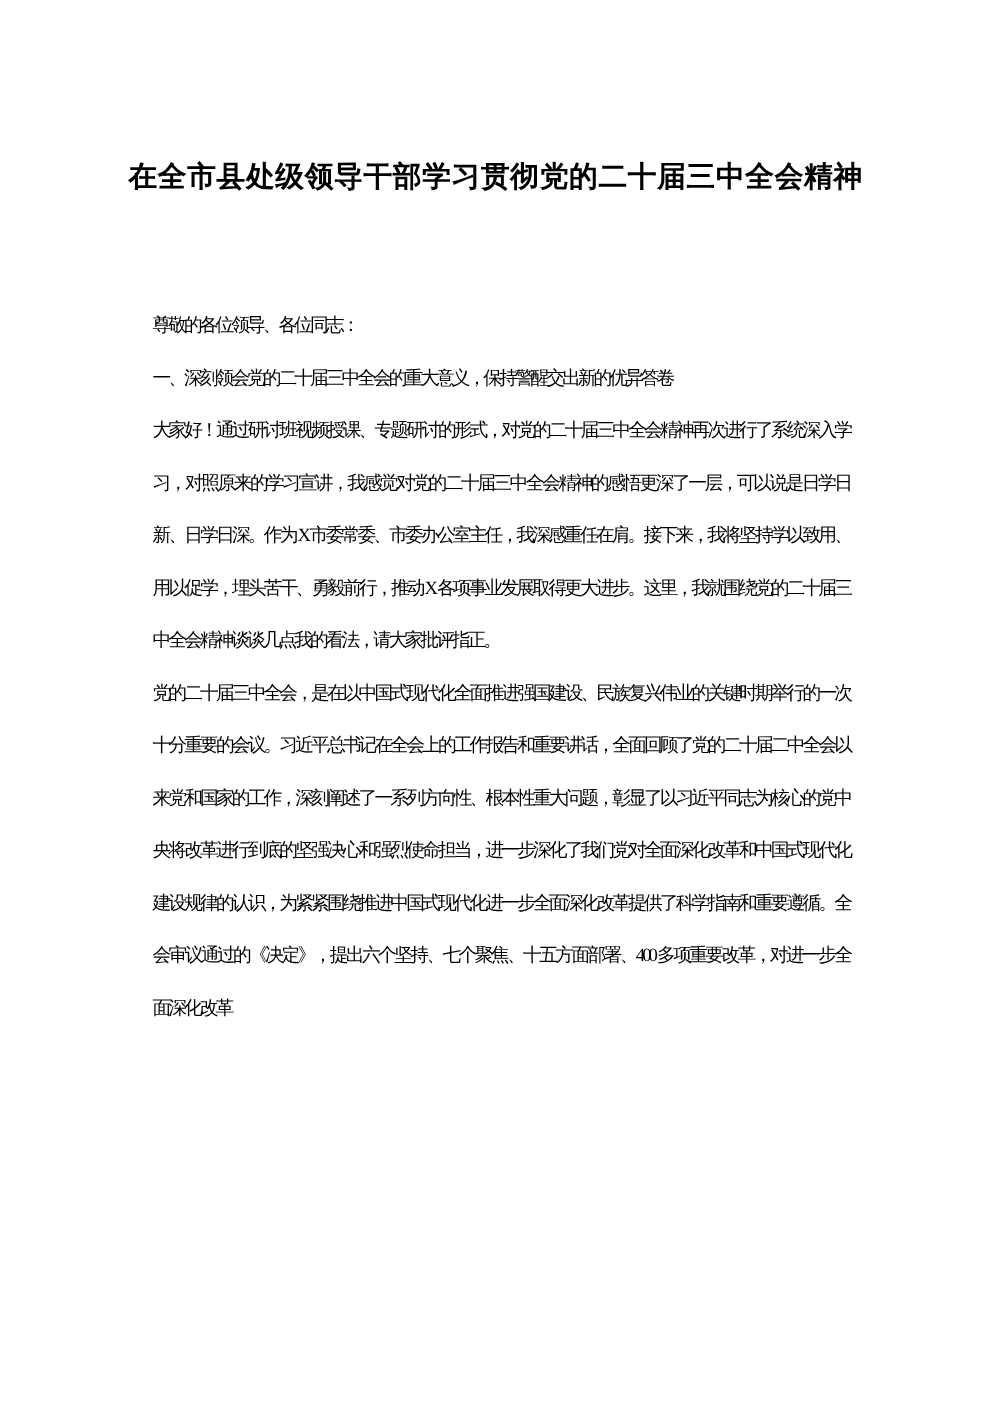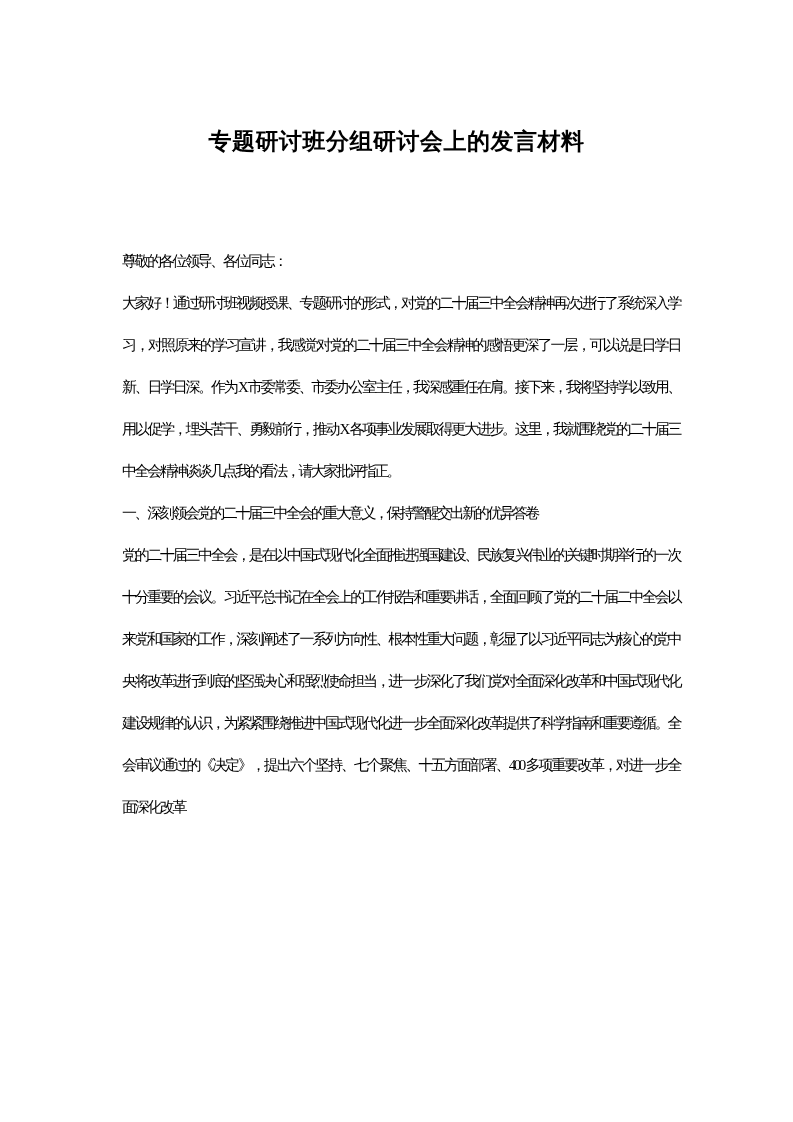--- a/index.html
+++ b/index.html
@@ -47,27 +47,27 @@
     padding: 0;
     text-indent: 0;
   }
 </style>
 </head>
 <body>
 
 <div class="page">
 
   <h1 class="doc-title">
-    <span class="title-line">专题研讨班分组研讨会上的发言材料</span>
+    <span class="title-line">在全市县处级领导干部学习贯彻党的二十届三中全会精神</span>
   </h1>
 
   <div class="doc-body">
 
       <p>尊敬的各位领导、各位同志：</p>
 
+      <p>一、深刻领会党的二十届三中全会的重大意义，保持警醒交出新的优异答卷</p>
+
       <p>大家好！通过研讨班视频授课、专题研讨的形式，对党的二十届三中全会精神再次进行了系统深入学习，对照原来的学习宣讲，我感觉对党的二十届三中全会精神的感悟更深了一层，可以说是日学日新、日学日深。作为 X 市委常委、市委办公室主任，我深感重任在肩。接下来，我将坚持学以致用、用以促学，埋头苦干、勇毅前行，推动 X 各项事业发展取得更大进步。这里，我就围绕党的二十届三中全会精神谈谈几点我的看法，请大家批评指正。</p>
-
-      <p>一、深刻领会党的二十届三中全会的重大意义，保持警醒交出新的优异答卷</p>
 
       <p>党的二十届三中全会，是在以中国式现代化全面推进强国建设、民族复兴伟业的关键时期举行的一次十分重要的会议。习近平总书记在全会上的工作报告和重要讲话，全面回顾了党的二十届二中全会以来党和国家的工作，深刻阐述了一系列方向性、根本性重大问题，彰显了以习近平同志为核心的党中央将改革进行到底的坚强决心和强烈使命担当，进一步深化了我们党对全面深化改革和中国式现代化建设规律的认识，为紧紧围绕推进中国式现代化进一步全面深化改革提供了科学指南和重要遵循。全会审议通过的《决定》，提出六个坚持、七个聚焦、十五方面部署、400 多项重要改革，对进一步全面深化改革</p>
     </div>
 
 </div>
 
 </body></html>

